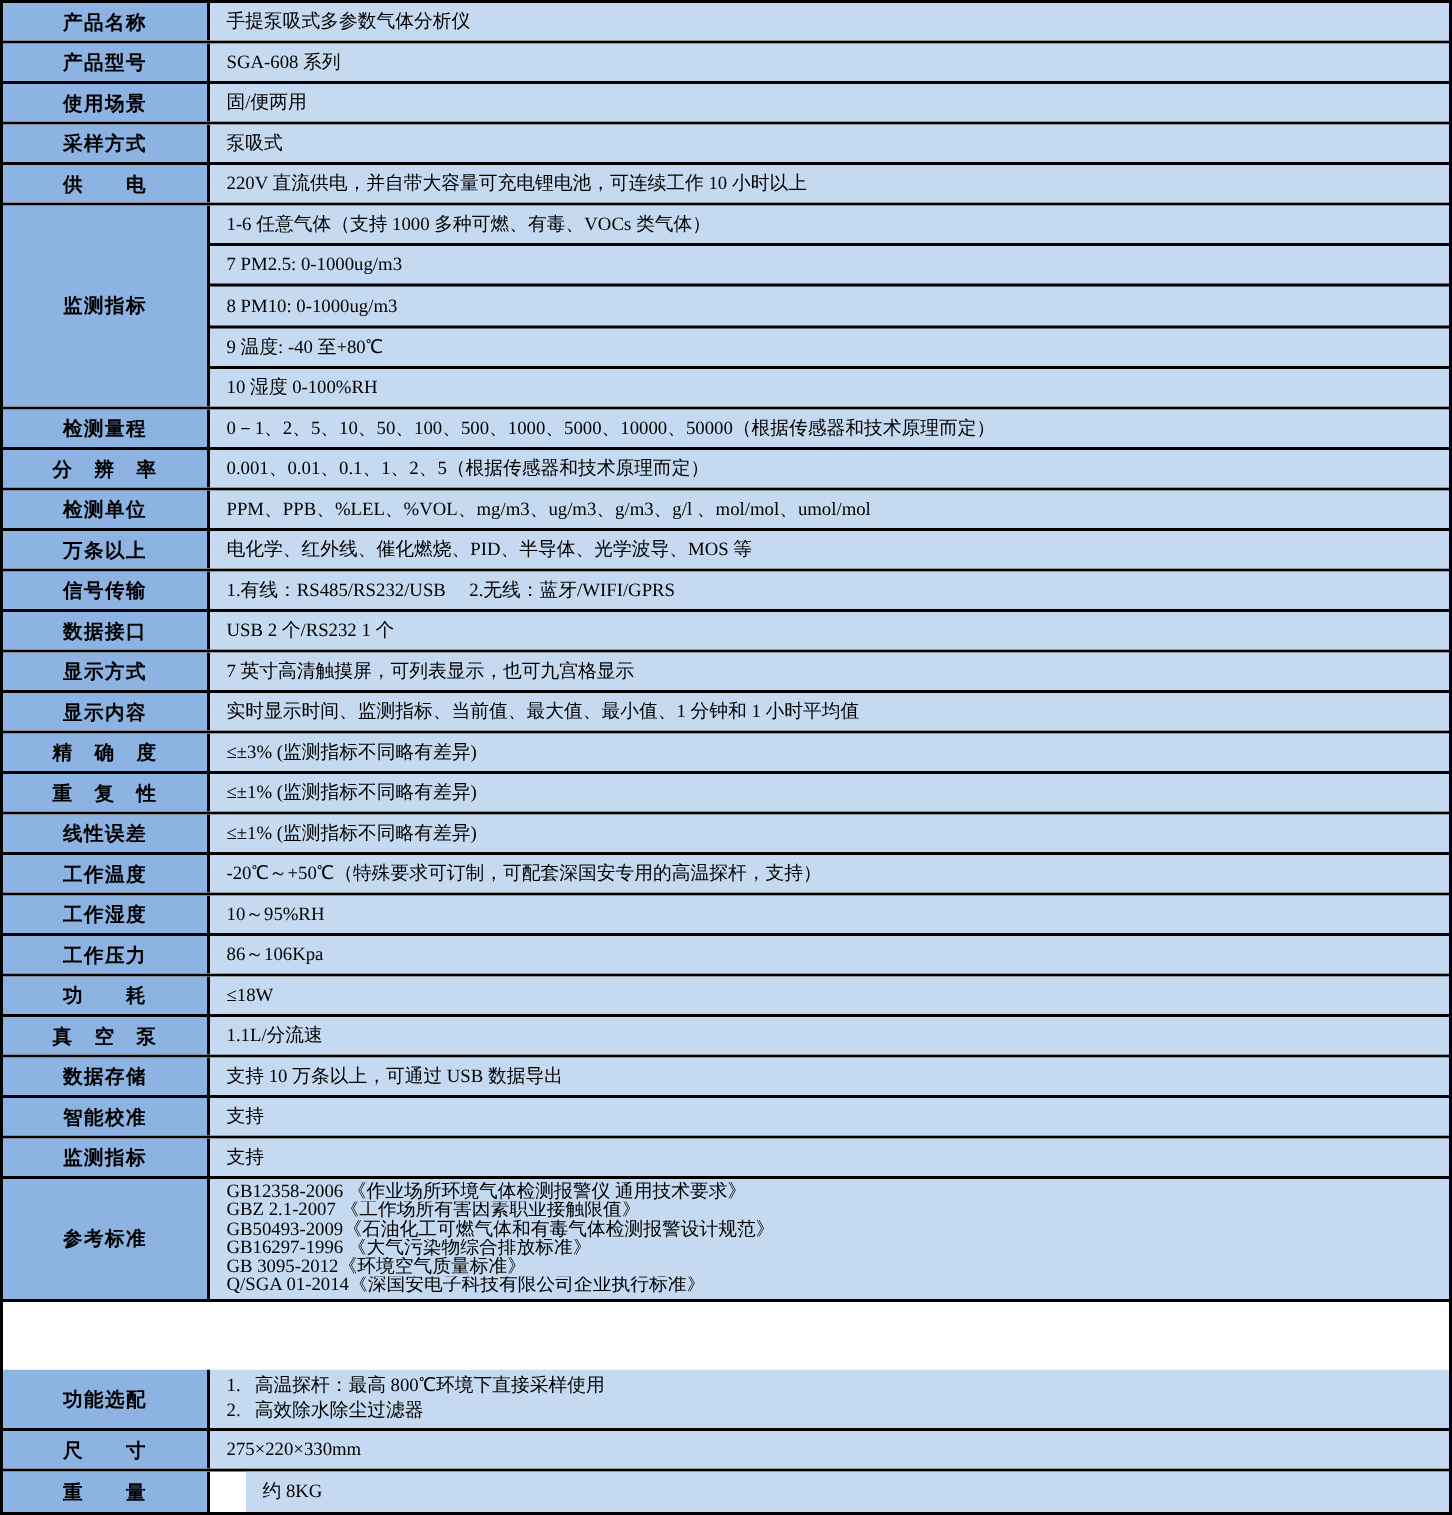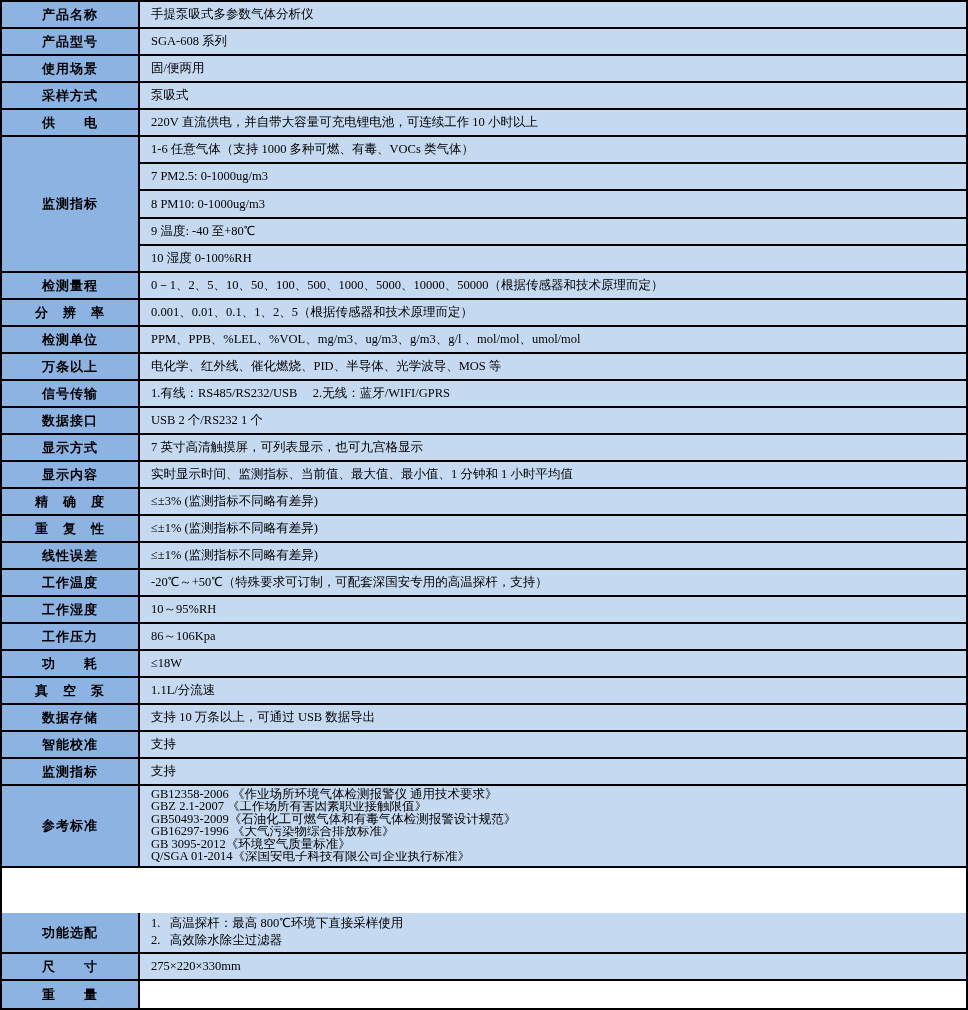--- a/index.html
+++ b/index.html
@@ -276,15 +276,18 @@
 
   <div class="row std">
     <div class="lbl">尺　　寸</div>
     <div class="vals">
         <div class="vcell">275×220×330mm</div>
       </div>
   </div>
 
   <div class="row std">
     <div class="lbl">重　　量</div>
+    <div class="vals">
+        <div class="vcell">约 8KG</div>
+      </div>
   </div>
 
 </div>
 
 </body></html>

